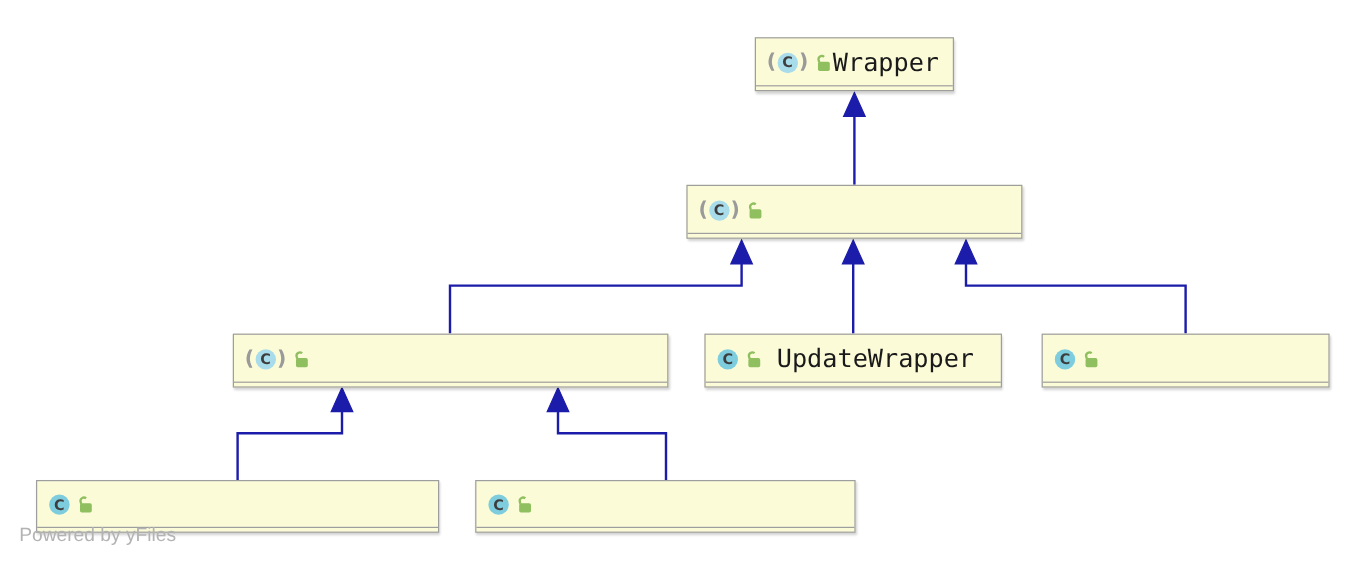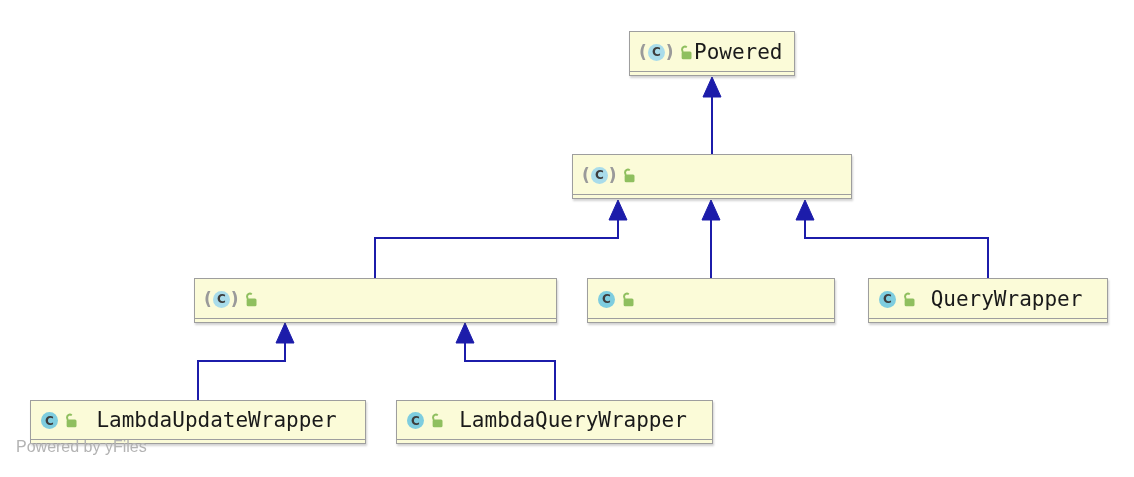--- a/index.html
+++ b/index.html
@@ -148,21 +148,21 @@
     <span class="cls abstract">
         <span class="p">(</span>
         <span class="c">C</span>
         <span class="p">)</span>
       </span>
     <svg class="lock" viewBox="0 0 14 14">
         <path class="stroke" d="M4.4 6.4 L4.4 4.9 A2.6 2.6 0 0 1 9.2 3.4" fill="none" stroke-width="1.8" transform="rotate(-16 4.5 6.5)"></path>
         <rect class="fill" x="3.4" y="6" width="9.2" height="7.2" rx="1.4"></rect>
       </svg>
   </span>
-  <span class="label">Powered</span>
+  <span class="label">Wrapper</span>
 </div>
 
 <div class="node n-abstract-wrapper">
   <span class="icons">
     <span class="cls abstract">
         <span class="p">(</span>
         <span class="c">C</span>
         <span class="p">)</span>
       </span>
     <svg class="lock" viewBox="0 0 14 14">
@@ -189,54 +189,52 @@
 <div class="node n-update-wrapper">
   <span class="icons">
     <span class="cls">
         <span class="c">C</span>
       </span>
     <svg class="lock" viewBox="0 0 14 14">
         <path class="stroke" d="M4.4 6.4 L4.4 4.9 A2.6 2.6 0 0 1 9.2 3.4" fill="none" stroke-width="1.8" transform="rotate(-16 4.5 6.5)"></path>
         <rect class="fill" x="3.4" y="6" width="9.2" height="7.2" rx="1.4"></rect>
       </svg>
   </span>
+  <span class="label">UpdateWrapper</span>
 </div>
 
 <div class="node n-query-wrapper">
   <span class="icons">
     <span class="cls">
         <span class="c">C</span>
       </span>
     <svg class="lock" viewBox="0 0 14 14">
         <path class="stroke" d="M4.4 6.4 L4.4 4.9 A2.6 2.6 0 0 1 9.2 3.4" fill="none" stroke-width="1.8" transform="rotate(-16 4.5 6.5)"></path>
         <rect class="fill" x="3.4" y="6" width="9.2" height="7.2" rx="1.4"></rect>
       </svg>
   </span>
-  <span class="label">QueryWrapper</span>
 </div>
 
 <div class="node n-lambda-update-wrapper">
   <span class="icons">
     <span class="cls">
         <span class="c">C</span>
       </span>
     <svg class="lock" viewBox="0 0 14 14">
         <path class="stroke" d="M4.4 6.4 L4.4 4.9 A2.6 2.6 0 0 1 9.2 3.4" fill="none" stroke-width="1.8" transform="rotate(-16 4.5 6.5)"></path>
         <rect class="fill" x="3.4" y="6" width="9.2" height="7.2" rx="1.4"></rect>
       </svg>
   </span>
-  <span class="label">LambdaUpdateWrapper</span>
 </div>
 
 <div class="node n-lambda-query-wrapper">
   <span class="icons">
     <span class="cls">
         <span class="c">C</span>
       </span>
     <svg class="lock" viewBox="0 0 14 14">
         <path class="stroke" d="M4.4 6.4 L4.4 4.9 A2.6 2.6 0 0 1 9.2 3.4" fill="none" stroke-width="1.8" transform="rotate(-16 4.5 6.5)"></path>
         <rect class="fill" x="3.4" y="6" width="9.2" height="7.2" rx="1.4"></rect>
       </svg>
   </span>
-  <span class="label">LambdaQueryWrapper</span>
 </div>
 
 <div class="watermark">Powered by yFiles</div>
 
 </body></html>

